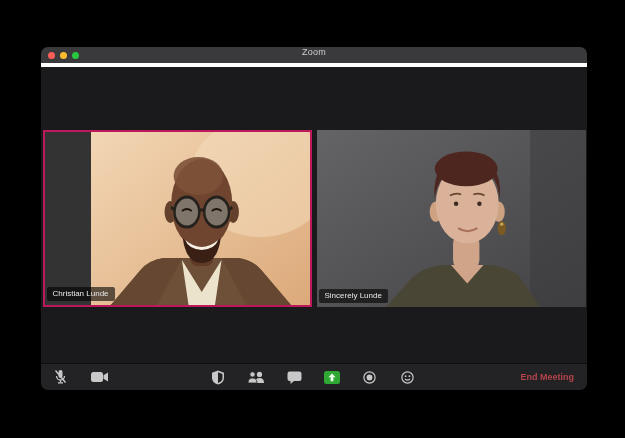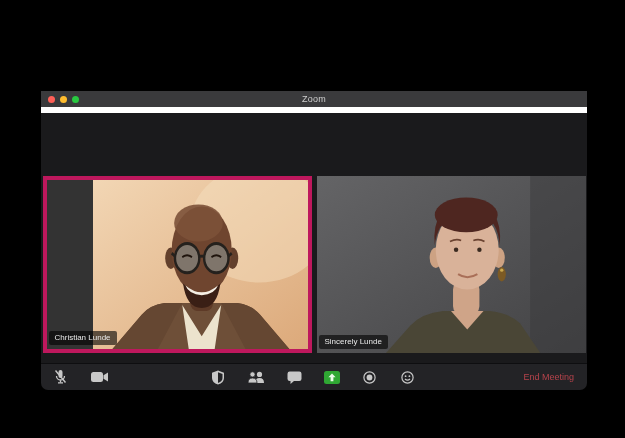--- a/index.html
+++ b/index.html
@@ -7,61 +7,60 @@
     width:625px;height:438px;background:#000;overflow:hidden;position:relative;
     font-family:"Liberation Sans",sans-serif;-webkit-font-smoothing:antialiased;
   }
   .zoom-window{
     position:absolute;left:41px;top:47px;width:546px;height:343px;
     border-radius:7px;overflow:hidden;display:flex;flex-direction:column;
     box-shadow:0 10px 30px rgba(0,0,0,.8);
   }
   .titlebar{
     height:16px;flex:0 0 16px;background:#3a3a3c;position:relative;
-    display:flex;align-items:center;justify-content:center;
-    border-bottom:6px solid #ffffff;
-    margin-top:44px;
+    display:flex;align-items:flex-start;justify-content:center;
+    border-bottom:4px solid #ffffff;
   }
   .lights{position:absolute;left:7px;top:0;height:100%;display:flex;align-items:center;gap:5px;}
   .light{width:7px;height:7px;border-radius:50%;}
   .light.close{background:#ff5f57;}
   .light.min{background:#febc2e;}
   .light.max{background:#28c840;}
   .window-title{font-size:9px;color:#cfcfcf;letter-spacing:.2px;}
   .content{
     flex:1 1 auto;background:#1a1a1c;position:relative;
   }
   .video-grid{
     position:absolute;top:63px;left:0;right:0;
     display:flex;justify-content:center;gap:5px;
   }
   .tile{
     width:269px;height:177px;position:relative;box-sizing:border-box;overflow:hidden;
     background:#333;
   }
-  .tile.active{border:4px solid #be185d;padding-left:46px;}
+  .tile.active{border:2px solid #be185d;padding-left:46px;}
   .tile svg{display:block;width:100%;height:100%;}
   .name-label{
     position:absolute;left:2px;bottom:4px;
     background:rgba(0,0,0,.6);color:#e8e8e8;font-size:8px;line-height:1;
     padding:3px 6px;border-radius:2px;white-space:nowrap;
   }
   .toolbar{
     flex:0 0 26px;height:26px;background:#232326;position:relative;
     border-top:1px solid #0e0e10;
   }
   .tb-btn{
     position:absolute;top:0;height:26px;display:flex;align-items:center;justify-content:center;
     background:none;border:none;padding:0;cursor:pointer;
   }
   .tb-btn svg{display:block;}
   .end-meeting{
     position:absolute;right:13px;top:0;height:26px;display:flex;align-items:center;
     background:none;border:none;padding:0;cursor:pointer;
-    color:#b5434b;font-size:9px;font-weight:400;font-family:"Liberation Sans",sans-serif;
+    color:#b5434b;font-size:9px;font-weight:700;font-family:"Liberation Sans",sans-serif;
   }
 </style>
 </head>
 <body>
 
 <div class="zoom-window">
 
   <div class="titlebar">
     <div class="lights">
       <span class="light close"></span>

